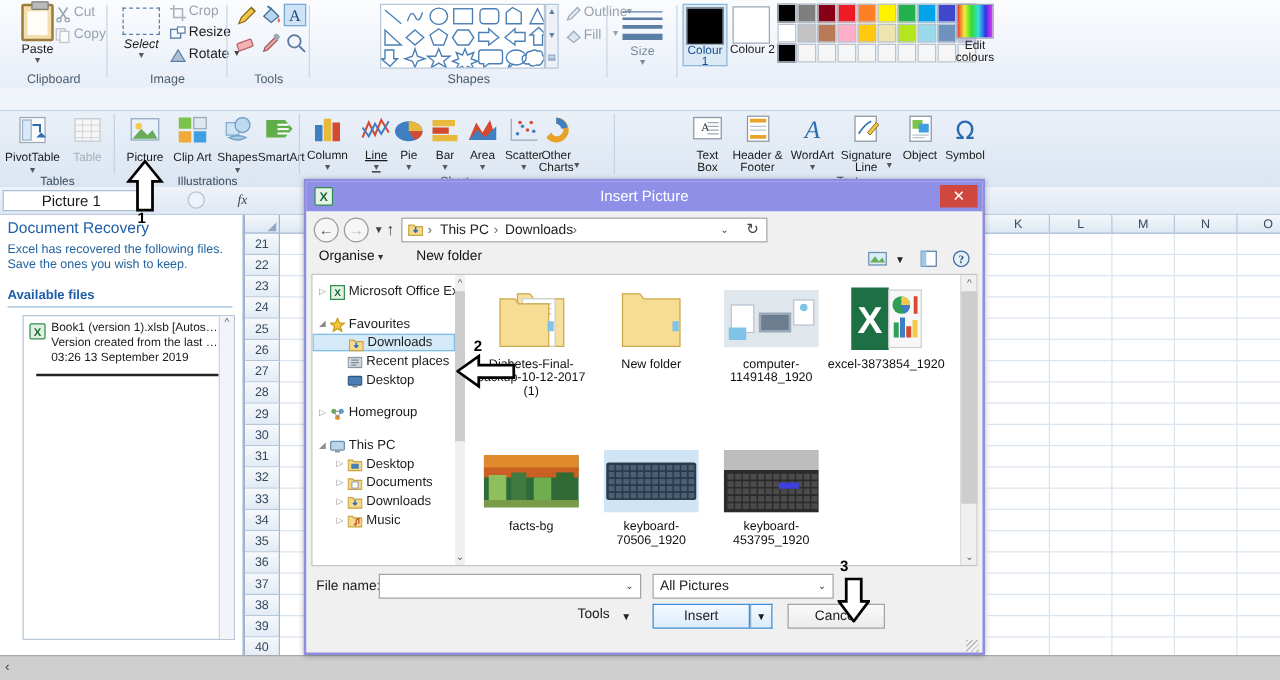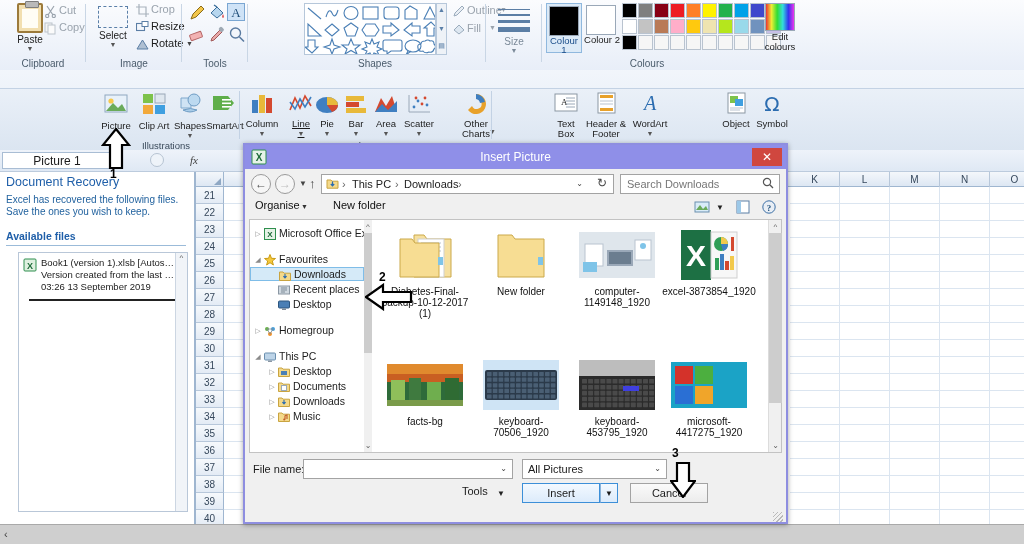--- a/index.html
+++ b/index.html
@@ -216,21 +216,21 @@
           </svg>
       </span>
       <span class="psm" style="left:59px;top:21px;">Copy</span>
       <div class="glabel">Clipboard</div>
       <div class="gsep" style="left:85px;"></div>
     </div>
 
     <div class="pgroup" id="g-image">
       <div style="position:absolute;left:6px;top:4px;width:42px;text-align:center;">
         <div class="dashed-rect" style="margin:2px auto 2px;"></div>
-        <div style="font-size:10px;">Select</div>
+        <div style="font-size:10px;font-style:italic;">Select</div>
         <div style="font-size:7px;color:#555;">▼</div>
       </div>
       <span class="ico-sm" style="left:50px;top:4px;">
         <svg width="13" height="13" viewBox="0 0 13 13">
             <path d="M3 0 V10 H13 M0 3 H10 V13" stroke="#a8b2bc" fill="none" stroke-width="1.2"></path>
           </svg>
       </span>
       <span class="psm" style="left:65px;top:3px;">Crop</span>
       <span class="ico-sm" style="left:50px;top:21px;">
         <svg width="13" height="13" viewBox="0 0 13 13">
@@ -393,28 +393,52 @@
           <div class="pc" style="left: 80px; top: 32px; background: rgb(246, 246, 246);"></div>
           <div class="pc" style="left: 96px; top: 32px; background: rgb(246, 246, 246);"></div>
           <div class="pc" style="left: 112px; top: 32px; background: rgb(246, 246, 246);"></div>
           <div class="pc" style="left: 128px; top: 32px; background: rgb(246, 246, 246);"></div>
           <div class="pc" style="left: 144px; top: 32px; background: rgb(246, 246, 246);"></div>
         </div>
       <div style="position:absolute;left:218px;top:3px;width:40px;text-align:center;">
         <div style="width:30px;height:28px;margin:0 auto;border:1px solid #9aa8b8;background:linear-gradient(90deg,#e33,#ee3,#3d3,#3dd,#33e,#e3e);"></div>
         <div style="font-size:9.5px;line-height:10px;margin-top:1px;">Edit colours</div>
       </div>
-      <div class="glabel" style="width:210px;left:0;">Colours</div>
     </div>
 
   </div>
 </div>
 
 <div id="excel-ribbon">
 
+  <div class="xgroup" style="left:0;width:92px;">
+    <div class="xbtn" style="left:4px;top:3px;width:44px;">
+      <div class="xi">
+        <svg width="26" height="26" viewBox="0 0 26 26">
+            <rect x="3" y="2" width="20" height="20" fill="#fbfbfb" stroke="#9aa8b8"></rect>
+            <rect x="5" y="4" width="7" height="16" fill="#dbe8f5" stroke="#9ab2cb"></rect>
+            <path d="M13 8 h6 v6" stroke="#2a6fb0" fill="none" stroke-width="1.6"></path>
+            <path d="M16 18 l4 -4 l4 4" fill="#2a6fb0"></path>
+          </svg>
+      </div>
+      <span>PivotTable</span>
+      <div style="font-size:7px;color:#555;">▼</div>
+    </div>
+    <div class="xbtn" style="left:50px;top:3px;width:40px;color:#a8b0b8;">
+      <div class="xi">
+        <svg width="26" height="26" viewBox="0 0 26 26">
+            <rect x="3" y="3" width="20" height="18" fill="#f6f6f6" stroke="#c3c9cf"></rect>
+            <path d="M3 8 h20 M3 13 h20 M3 18 h20 M9 3 v18 M16 3 v18" stroke="#d6dade"></path>
+          </svg>
+      </div>
+      <span>Table</span>
+    </div>
+    <div class="xlabel">Tables</div>
+    <div class="xsep" style="left:91px;"></div>
+  </div>
 
   <div class="xgroup" style="left:92px;width:148px;">
     <div class="xbtn" style="left:4px;top:3px;width:40px;">
       <div class="xi">
         <svg width="26" height="26" viewBox="0 0 26 26">
             <rect x="2" y="3" width="22" height="17" fill="#e8f1fa" stroke="#8fa8c0"></rect>
             <circle cx="8" cy="9" r="2.6" fill="#f6c84c"></circle>
             <path d="M3 19 L10 11 L15 16 L19 12 L23 19 Z" fill="#6aab5a"></path>
           </svg>
       </div>
@@ -519,21 +543,21 @@
             <circle cx="12" cy="9" r="1.4" fill="#3f7fc1"></circle>
             <circle cx="16" cy="12" r="1.4" fill="#d4492f"></circle>
             <circle cx="19" cy="6" r="1.4" fill="#d4492f"></circle>
             <circle cx="10" cy="6" r="1.4" fill="#d4492f"></circle>
             <circle cx="21" cy="13" r="1.4" fill="#3f7fc1"></circle>
           </svg>
       </div>
       <span>Scatter</span>
       <div style="font-size:7px;color:#555;">▼</div>
     </div>
-    <div class="xbtn" style="left:214px;top:3px;width:44px;">
+    <div class="xbtn" style="left:183px;top:3px;width:44px;">
       <div class="xi">
         <svg width="26" height="24" viewBox="0 0 26 24">
             <path d="M13 2 A10 10 0 1 1 5 18 L9 14 A5 5 0 1 0 13 7 Z" fill="#e8a12a"></path>
             <path d="M13 2 A10 10 0 0 1 22 10 L17 11 A5 5 0 0 0 13 7 Z" fill="#3f7fc1"></path>
           </svg>
       </div>
       <span style="display:block;line-height:10px;">Other Charts</span>
       <span style="font-size:7px;color:#555;position:absolute;right:2px;bottom:2px;">▼</span>
     </div>
     <div class="xlabel">Charts</div>
@@ -564,20 +588,31 @@
       <span style="display:block;line-height:10px;">Header &amp; Footer</span>
     </div>
     <div class="xbtn" style="left:82px;top:3px;width:40px;">
       <div class="xi">
         <svg width="26" height="24" viewBox="0 0 26 24">
             <text x="13" y="18" font-size="20" text-anchor="middle" fill="#2b6cb0" font-family="Liberation Serif, serif" font-style="italic">A</text>
           </svg>
       </div>
       <span>WordArt</span>
       <div style="font-size:7px;color:#555;">▼</div>
+    </div>
+    <div class="xbtn" style="left:121px;top:3px;width:48px;">
+      <div class="xi">
+        <svg width="26" height="24" viewBox="0 0 26 24">
+            <rect x="4" y="1" width="17" height="20" fill="#fff" stroke="#8b97a3"></rect>
+            <path d="M7 15 q5 -8 10 -10" stroke="#2b6cb0" fill="none" stroke-width="1.2"></path>
+            <path d="M14 14 L21 6 L23 8 L16 16 Z" fill="#f3c64a" stroke="#8a6b18" stroke-width="0.8"></path>
+          </svg>
+      </div>
+      <span style="display:block;line-height:10px;">Signature Line</span>
+      <span style="font-size:7px;color:#555;position:absolute;right:2px;bottom:2px;">▼</span>
     </div>
     <div class="xbtn" style="left:170px;top:3px;width:36px;">
       <div class="xi">
         <svg width="26" height="24" viewBox="0 0 26 24">
             <rect x="5" y="1" width="17" height="20" fill="#fff" stroke="#8b97a3"></rect>
             <rect x="7" y="4" width="8" height="7" fill="#7dc24b"></rect>
             <rect x="12" y="7" width="8" height="7" fill="#3f9fe0"></rect>
             <path d="M7 16 h13 M7 18 h10" stroke="#b9c3cf"></path>
           </svg>
       </div>
@@ -815,29 +850,20 @@
           </svg>
       </span>
       <span class="crumb" style="left:20px;color:#666;">›</span>
       <span class="crumb" style="left:30px;">This PC</span>
       <span class="crumb" style="left:73px;color:#666;">›</span>
       <span class="crumb" style="left:82px;">Downloads</span>
       <span class="crumb" style="left:136px;color:#666;">›</span>
       <span class="cbo-arrow" style="right:30px;">⌄</span>
       <span style="position:absolute;right:6px;top:1px;font-size:12px;color:#444;">↻</span>
     </div>
-    <div id="search">
-      <span id="search-text">Search Downloads</span>
-      <span style="position:absolute;right:5px;top:2px;">
-        <svg width="12" height="12" viewBox="0 0 12 12">
-            <circle cx="5" cy="5" r="3.6" fill="none" stroke="#555" stroke-width="1.2"></circle>
-            <path d="M7.8 7.8 L11 11" stroke="#555" stroke-width="1.3"></path>
-          </svg>
-      </span>
-    </div>
   </div>
 
   <div id="dlg-toolbar">
     <span class="tbtn" style="left:6px;">Organise</span>
     <span style="position:absolute;left:52px;top:6px;font-size:7px;color:#333;">▼</span>
     <span class="tbtn" style="left:84px;">New folder</span>
     <span style="position:absolute;right:72px;top:3px;">
       <svg width="16" height="14" viewBox="0 0 16 14">
           <rect x="1" y="2" width="14" height="10" fill="#d9ecf8" stroke="#6b8fae"></rect>
           <path d="M2 10 L6 5 L9 9 L12 6 L14 10 Z" fill="#6aab5a"></path>
@@ -1166,32 +1192,20 @@
                 <rect x="57.9" y="42.6" width="5" height="4.6" rx="0.6"></rect>
                 <rect x="64" y="42.6" width="5" height="4.6" rx="0.6"></rect>
                 <rect x="70.1" y="42.6" width="5" height="4.6" rx="0.6"></rect>
               </g>
               <rect x="44" y="26" width="16" height="5" fill="#3f3fe0"></rect>
               <rect y="0" width="76" height="16" fill="#bdbdbd"></rect>
             </svg>
           </div>
           <div class="fname">keyboard-453795_1920</div>
         </div>
-        <div class="fitem" style="left: 288px; top: 136px;">
-          <div class="fthumb" style="height: 58px; display: flex; align-items: center; justify-content: center;">
-            <svg width="76" height="46" viewBox="0 0 76 46">
-              <rect width="76" height="46" fill="#1ba3c6"></rect>
-              <rect x="4" y="4" width="18" height="18" fill="#d4322a"></rect>
-              <rect x="24" y="4" width="18" height="18" fill="#4caf3f"></rect>
-              <rect x="4" y="24" width="18" height="18" fill="#2a6fd4"></rect>
-              <rect x="24" y="24" width="18" height="18" fill="#f0a52a"></rect>
-            </svg>
-          </div>
-          <div class="fname">microsoft-4417275_1920</div>
-        </div>
       </div>
     <div id="files-scroll">
       <div class="sc-arrow" style="top:0;">^</div>
       <div style="position:absolute;top:13px;left:0;width:13px;height:170px;background:#cdcdcd;"></div>
       <div class="sc-arrow" style="bottom:0;">⌄</div>
     </div>
   </div>
 
   <div id="dlg-bottom">
     <span id="fn-label">File name:</span>

